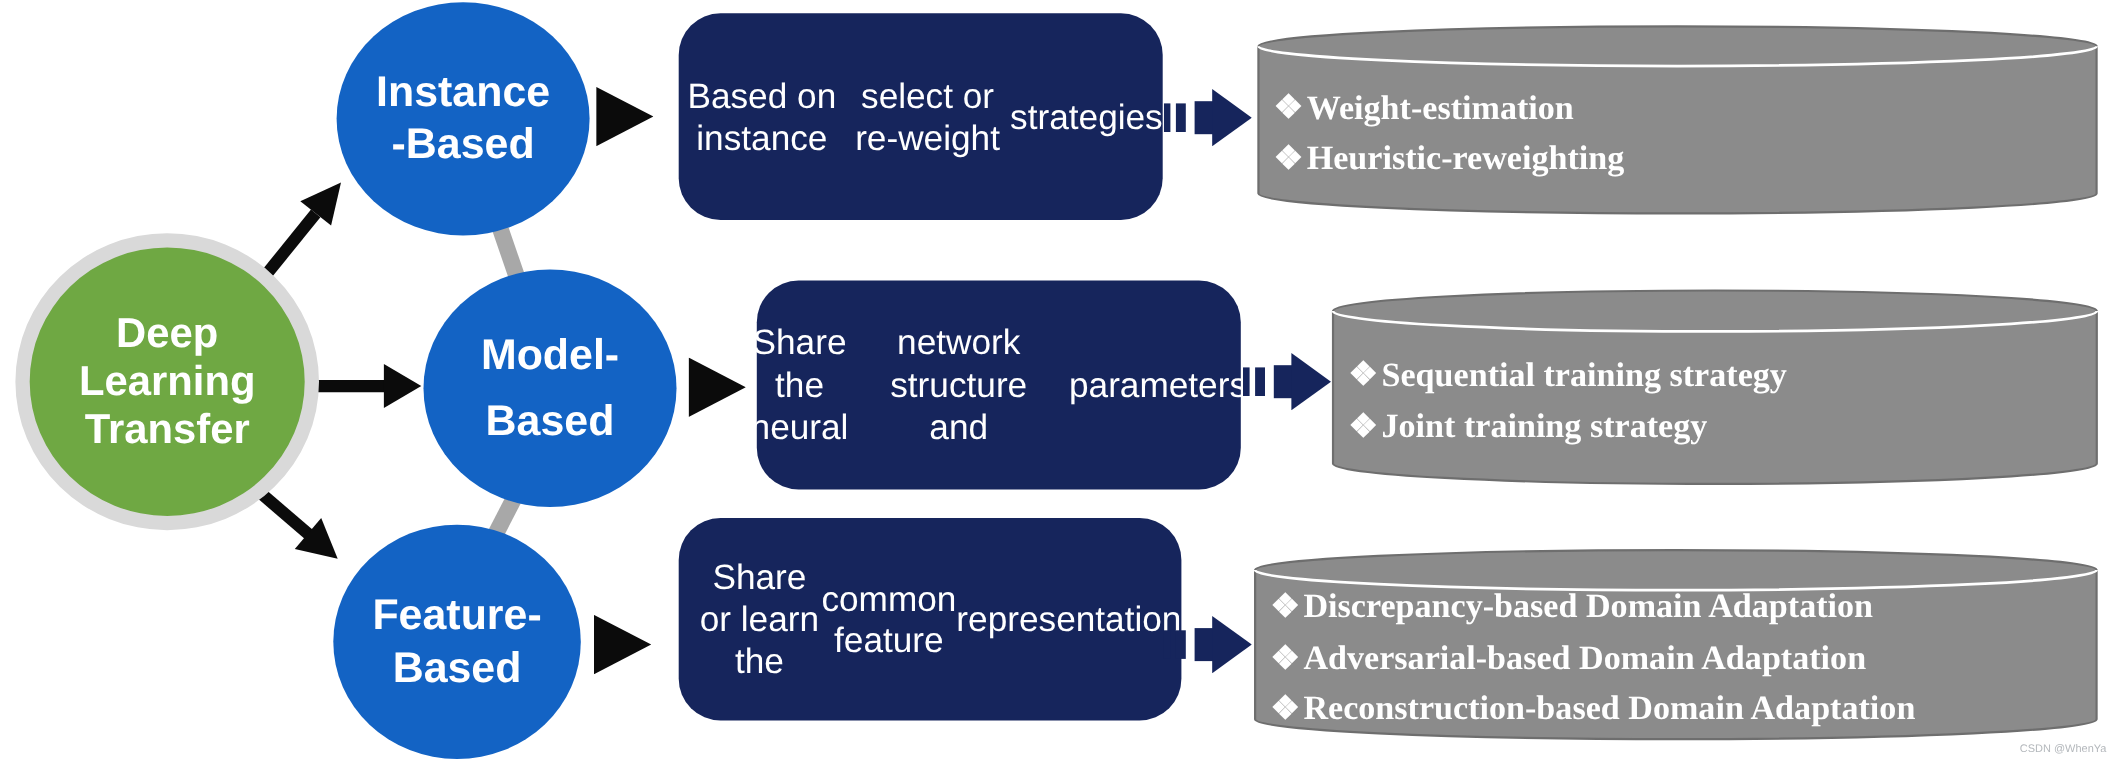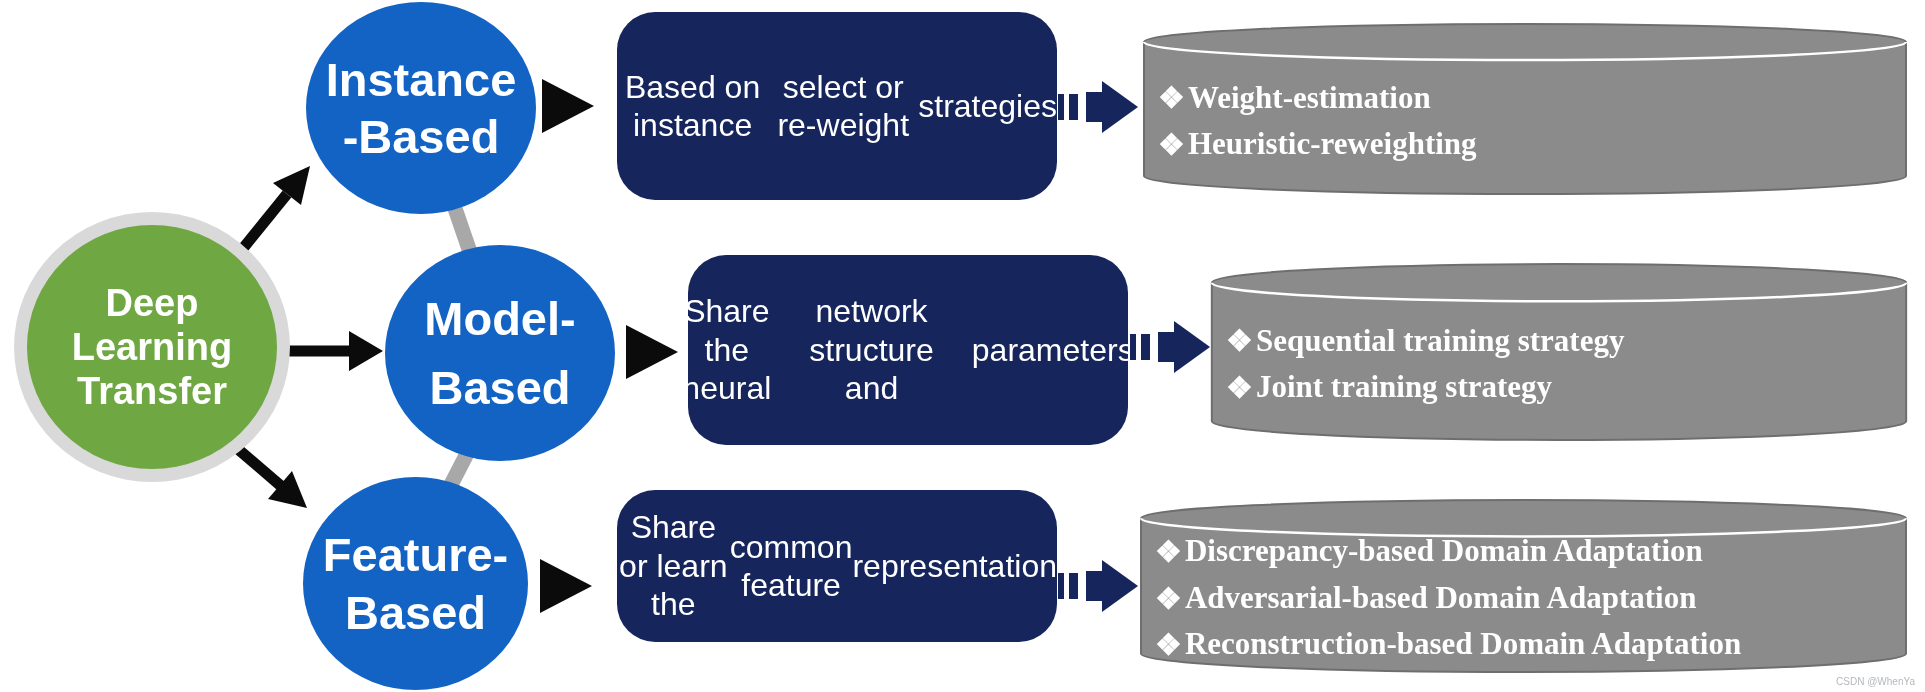--- a/index.html
+++ b/index.html
@@ -18,21 +18,21 @@
     display:flex;flex-direction:column;align-items:center;justify-content:center;
     text-align:center;color:var(--white,#fff);font-weight:bold;
   }
   .circle-root{
     background:var(--green,#6FA843);
     border:13px solid var(--ring,#D9D9D9);
     font-size:38px;line-height:1.16;
   }
   .circle-blue{
     background:var(--blue,#1363C4);
-    font-size:47px;line-height:1.22;
+    font-size:39px;line-height:1.22;
   }
   
   .navy-box{
     position:absolute;z-index:2;border-radius:38px;
     background:var(--navy,#16255C);
     display:flex;flex-direction:row;align-items:center;justify-content:center;
     text-align:center;color:var(--white,#fff);
     font-size:32px;font-weight:400;line-height:1.2;
   }
   
@@ -170,21 +170,21 @@
 
   <div class="circle circle-blue" style="left:303px;top:477px;width:225px;height:213px;">
     <div>Feature-</div>
     <div>Based</div>
   </div>
 
   <svg class="tri" style="left:540px;top:559px;" viewBox="0 0 52 54">
     <polygon points="0,0 52,27 0,54" fill="var(--black)"></polygon>
   </svg>
 
-  <div class="navy-box" style="left:617px;top:490px;width:440px;height:152px;">
+  <div class="navy-box" style="left:617px;top:471px;width:440px;height:184px;padding-left:17px;">
     <div>Share or learn the</div>
     <div>common feature</div>
     <div>representation</div>
   </div>
 
   <svg class="striped-arrow" style="left:1058px;top:560px;" viewBox="0 0 80 52">
     <rect x="0" y="13" width="6" height="26" fill="var(--navy)"></rect>
     <rect x="11" y="13" width="9" height="26" fill="var(--navy)"></rect>
     <rect x="28" y="11" width="18" height="30" fill="var(--navy)"></rect>
     <polygon points="44,0 80,26 44,52" fill="var(--navy)"></polygon>

